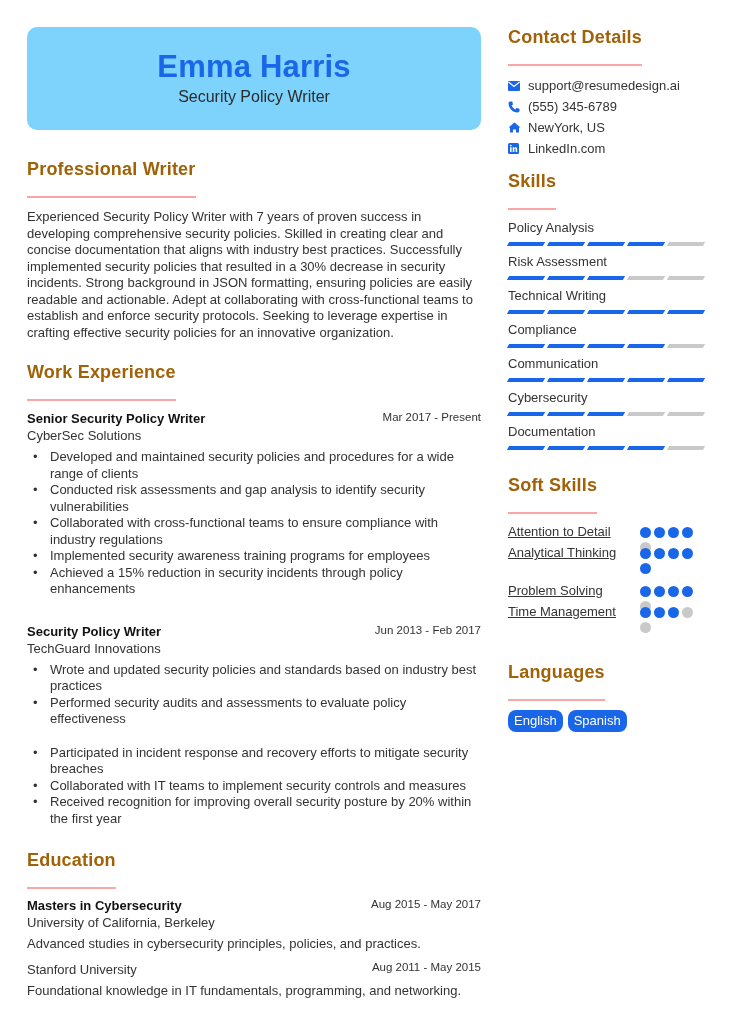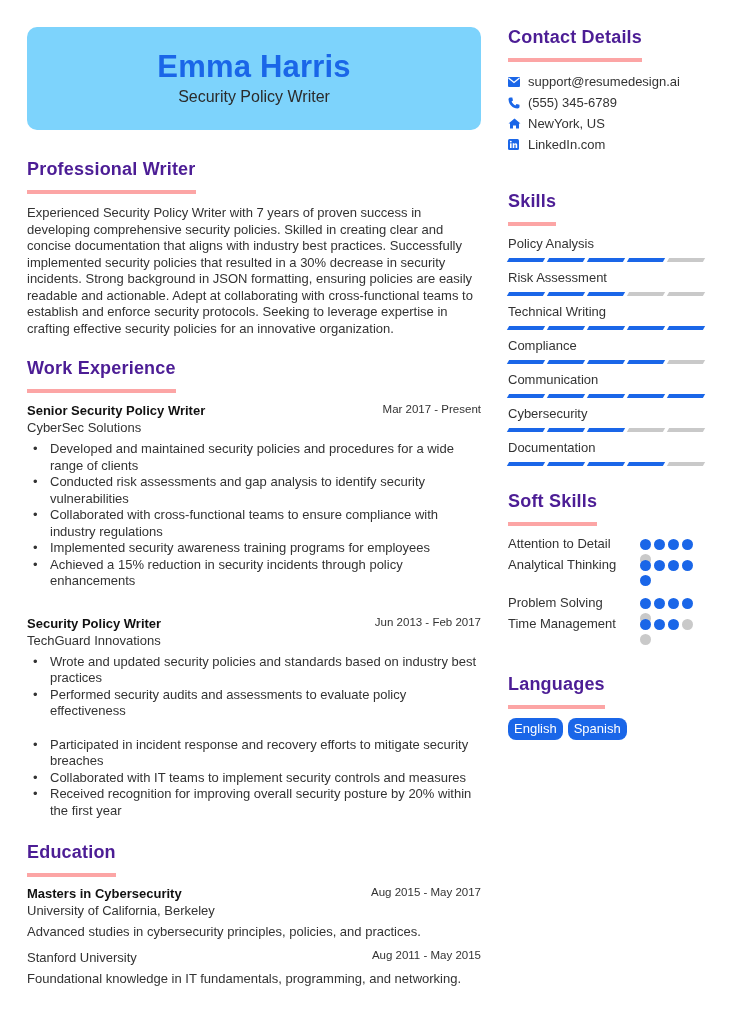--- a/index.html
+++ b/index.html
@@ -6,21 +6,21 @@
   html, body { width: 730px; height: 1024px; background: #ffffff; overflow: hidden; }
   body { font-family: "Liberation Sans", "DejaVu Sans", sans-serif; color: #2b2b2b; position: relative; }
 
   .left { position: absolute; left: 27px; top: 27px; width: 454px; }
   .right { position: absolute; left: 508px; top: 27px; width: 196px; }
 
   .header-card { background: #7dd3fc; border-radius: 10px; height: 103px; text-align: center; padding-top: 22px; }
   .name { color: #1a66e8; font-size: 31px; font-weight: bold; letter-spacing: 0.2px; line-height: 36px; }
   .role { color: #2b2b2b; font-size: 16px; margin-top: 3px; }
 
-  .section-title { color: #4c1d95; font-size: 18px; font-weight: bold; display: inline-block; padding-bottom: 10px; border-bottom: 4px solid #fca5a5; letter-spacing: 0.2px; }
+  .section-title { color: #a16207; font-size: 18px; font-weight: bold; display: inline-block; padding-bottom: 16px; border-bottom: 2px solid #fca5a5; letter-spacing: 0.2px; }
 
   .summary-title-wrap { margin-top: 29px; }
   .summary { font-size: 13px; line-height: 16.5px; margin-top: 11px; color: #333; }
 
   .work-title-wrap { margin-top: 21px; }
   .job { position: relative; margin-top: 10px; }
   .job-title { font-size: 13px; font-weight: bold; color: #111; line-height: 16px; }
   .job-date { position: absolute; right: 0; top: 0; font-size: 11.5px; color: #333; }
   .job-company { font-size: 13px; color: #333; line-height: 17px; }
   .bullets { list-style: none; margin-top: 5px; }
@@ -29,33 +29,33 @@
   .bullets li.gap { margin-top: 17px; }
 
   .edu-title-wrap { margin-top: 23px; }
   .edu { position: relative; margin-top: 9px; }
   .edu-desc { font-size: 13px; color: #333; margin-top: 5px; line-height: 16px; }
 
   .contact-list { margin-top: 9px; }
   .contact-row { display: flex; align-items: center; height: 21px; font-size: 13px; color: #333; }
   .contact-icon { width: 20px; display: inline-flex; align-items: center; justify-content: flex-start; }
 
-  .skills-title-wrap { margin-top: 36px; }
+  .skills-title-wrap { margin-top: 12px; }
   .skill { margin-top: 8px; }
   .skill:first-of-type { margin-top: 10px; }
   .skill-label { font-size: 13px; color: #333; line-height: 16px; }
   .skill-bar { display: flex; gap: 4px; margin-top: 6px; }
   .seg { width: 36px; height: 4px; transform: skewX(-30deg); background: #c9c9c9; }
   .seg.on { background: #1a66e8; }
 
   .soft-title-wrap { margin-top: 25px; }
   .soft-list { margin-top: 10px; }
   .soft-row { position: relative; height: 21px; font-size: 13px; color: #333; }
   .soft-row.tall { height: 38px; }
-  .soft-label { position: absolute; left: 0; top: 0; line-height: 16px; }
+  .soft-label { position: absolute; left: 0; top: 0; line-height: 16px; text-decoration: underline; }
   .dots { position: absolute; left: 132px; top: 3px; width: 56px; display: flex; flex-wrap: wrap; gap: 4px 3px; }
   .dot { width: 11px; height: 11px; border-radius: 50%; background: #c9c9c9; }
   .dot.on { background: #1a66e8; }
 
   .lang-title-wrap { margin-top: 20px; }
   .langs { display: flex; gap: 5px; margin-top: 9px; }
   .lang-chip { background: #1a66e8; color: #fff; font-size: 13px; padding: 3px 6px; border-radius: 8px; line-height: 16px; }
 </style>
 </head>
 <body>

